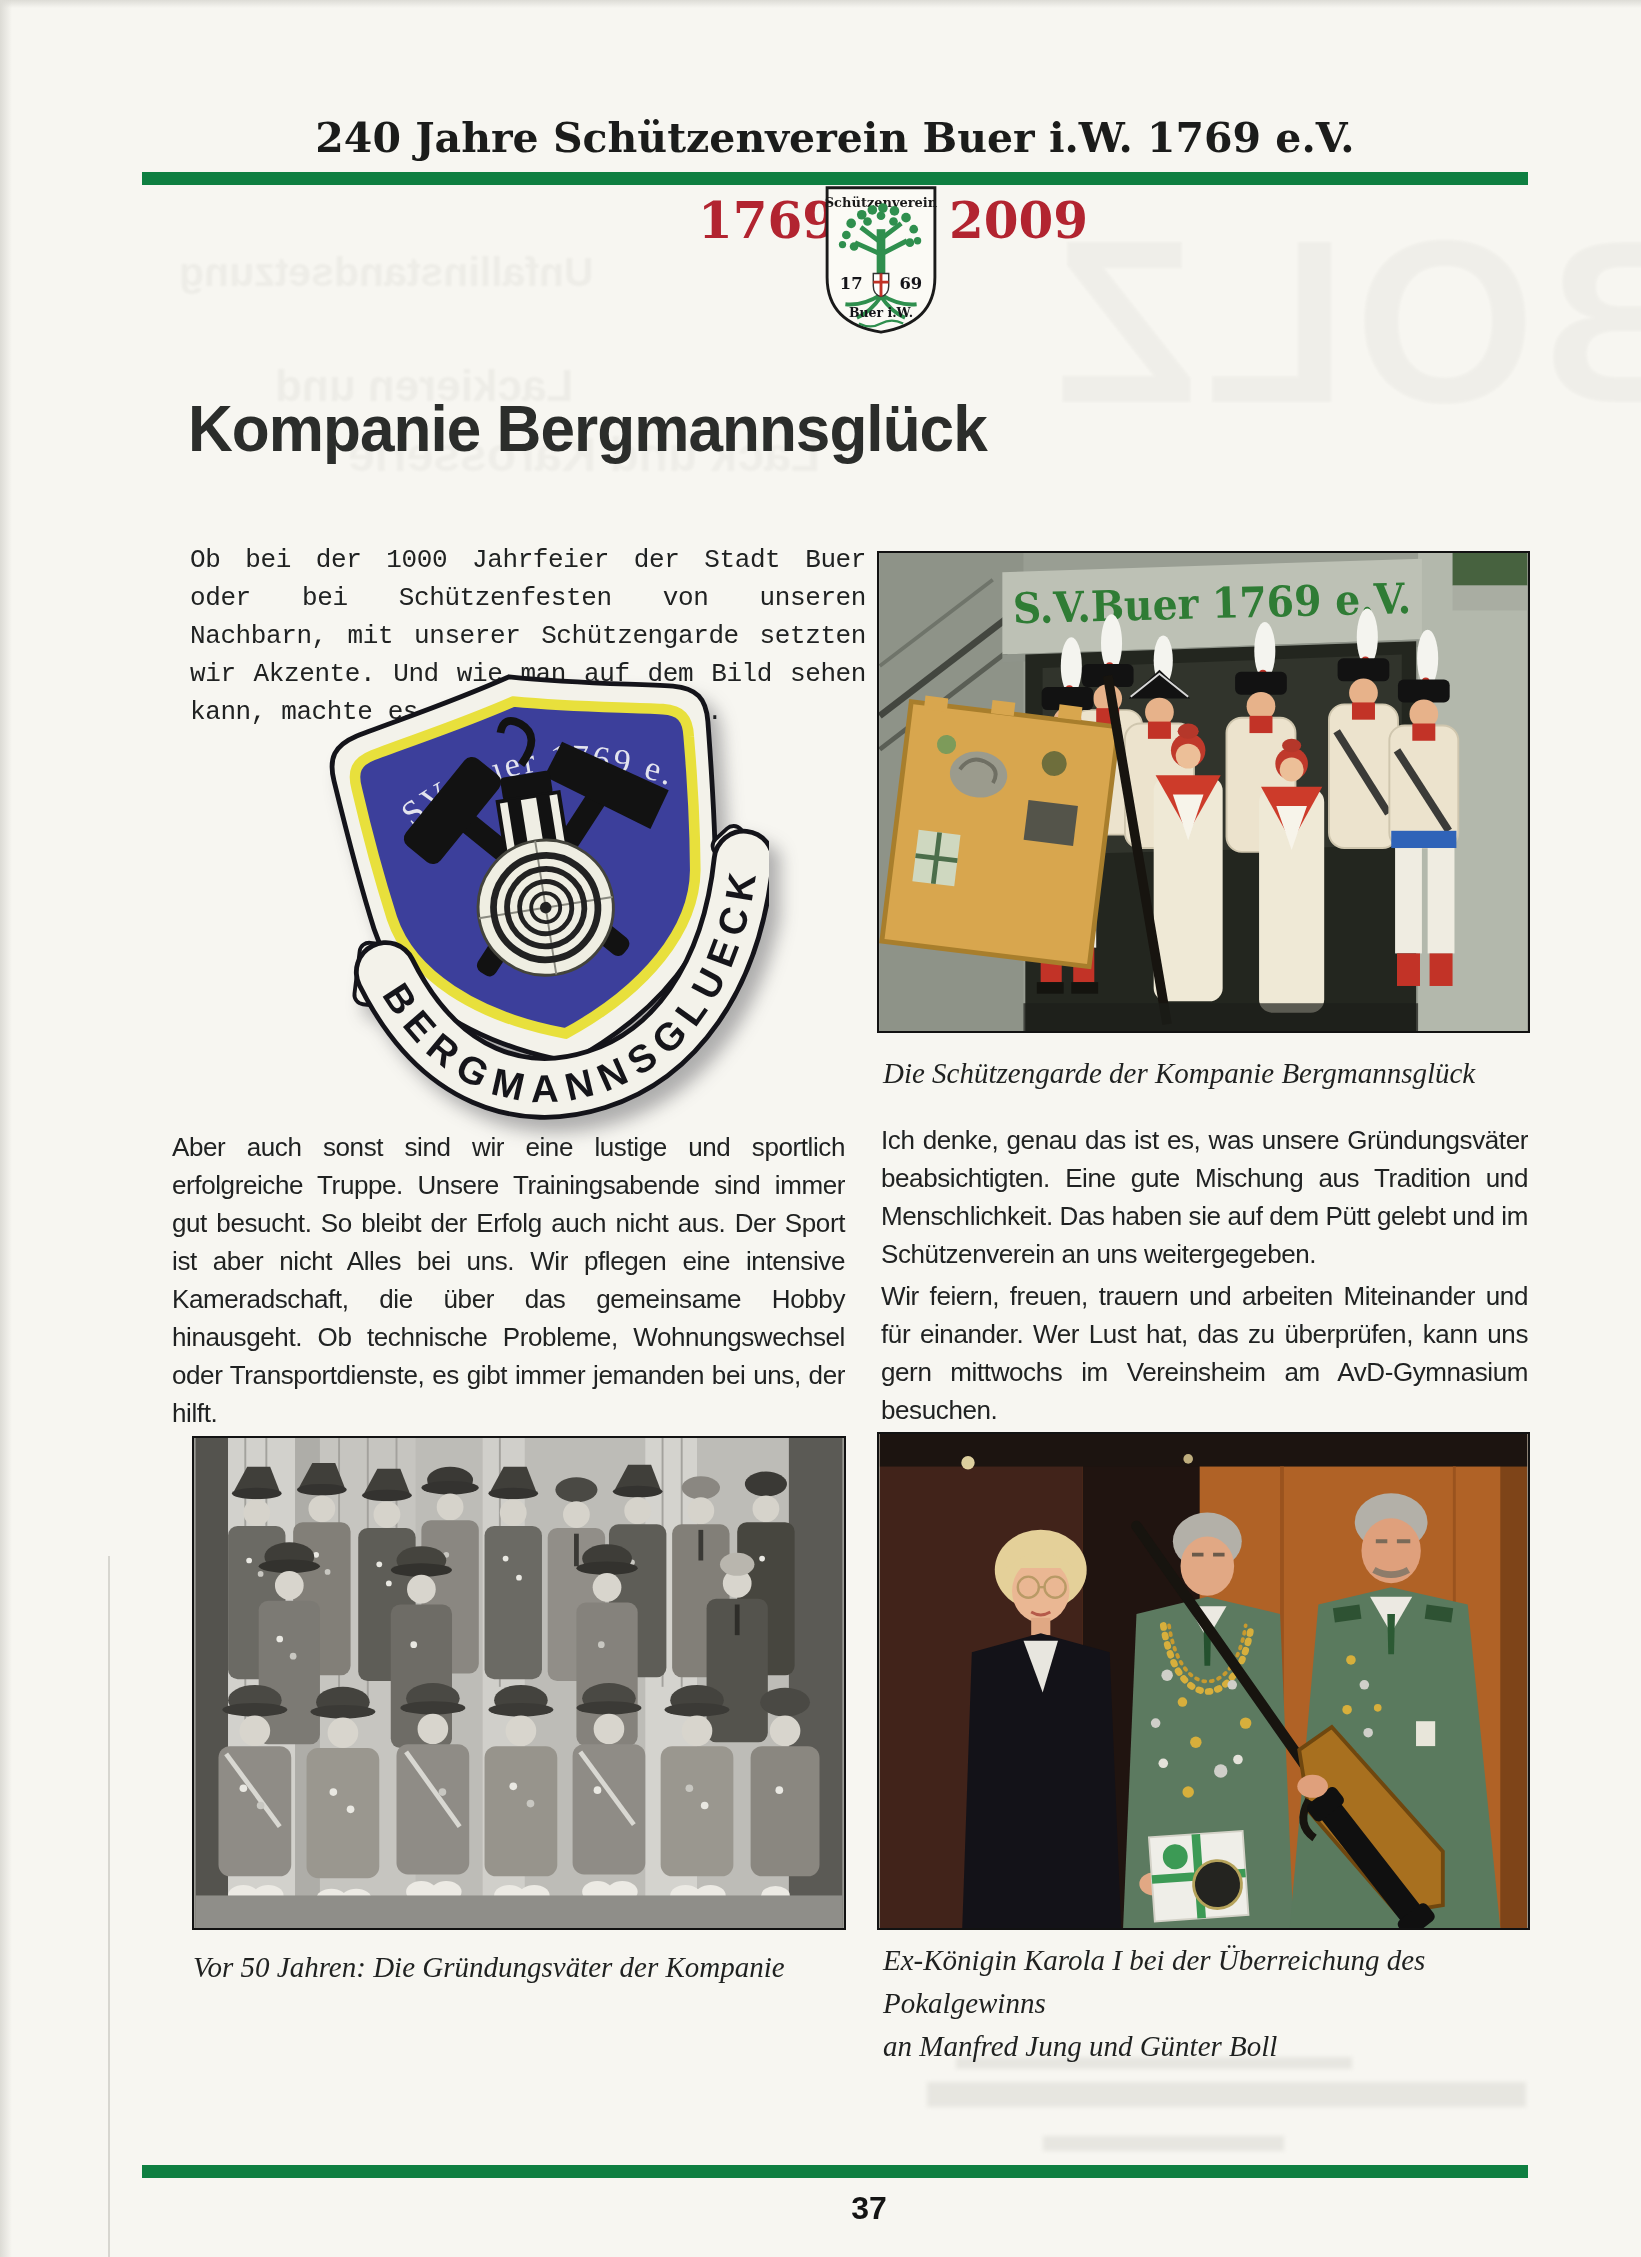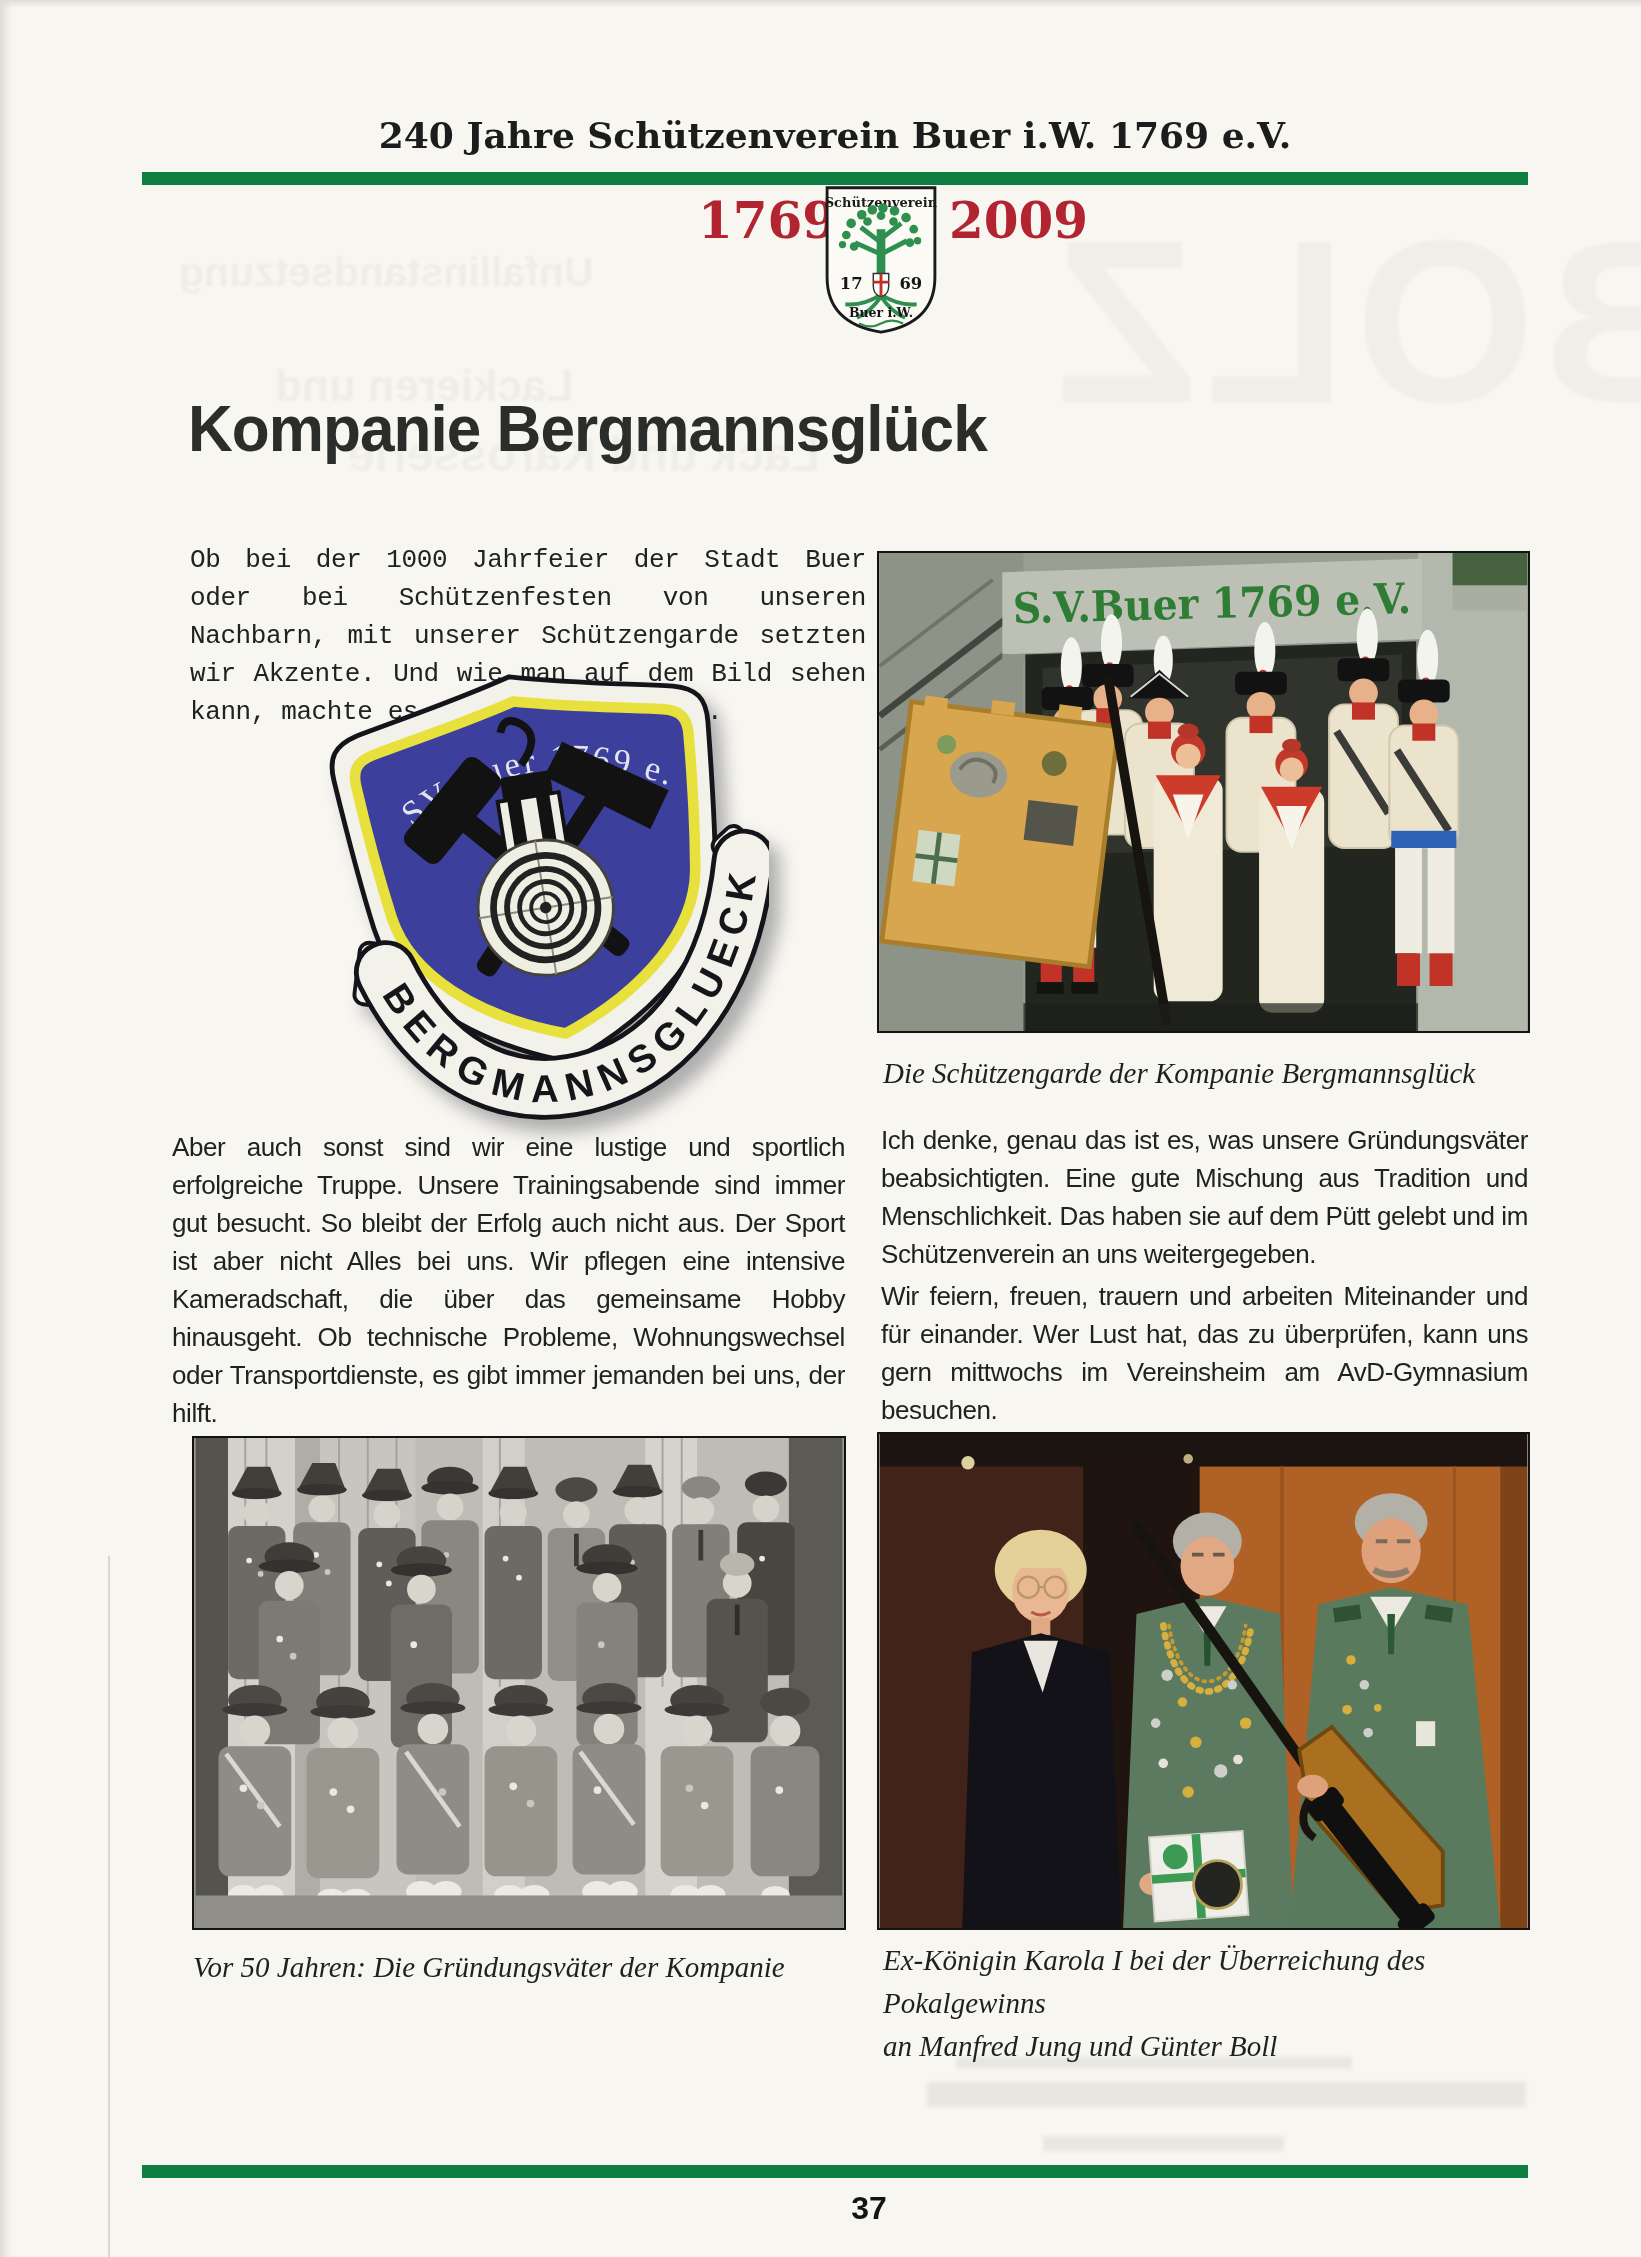--- a/index.html
+++ b/index.html
@@ -11,21 +11,21 @@
   }
   
   .edge-top{position:absolute;left:0;top:0;width:1641px;height:7.7px;
     background:linear-gradient(#dddcd6,rgba(247,246,241,0));}
   .edge-left{position:absolute;left:0;top:0;width:11.6px;height:2257px;
     background:linear-gradient(to right,#dcdbd5,rgba(247,246,241,0));}
   .scan-line{position:absolute;left:108px;top:1556px;width:1.9px;height:701px;background:#d7d6d0;}
 
   .header-title{
     position:absolute;left:142px;top:114px;width:1386px;text-align:center;
-    font-family:"DejaVu Serif", serif;font-weight:bold;font-size:36px;color:#1b1c1b;
+    font-family:"DejaVu Serif", serif;font-weight:bold;font-size:41px;color:#1b1c1b;
     letter-spacing:0px;
   }
   .rule{position:absolute;left:142px;width:1386px;height:12.6px;background:#0e7f41;}
   .rule.top{top:172px}
   .rule.bottom{top:2165px}
 
   .year{
     position:absolute;top:191px;font-family:"DejaVu Serif", serif;font-weight:bold;
     font-size:50px;color:#b22430;
   }

